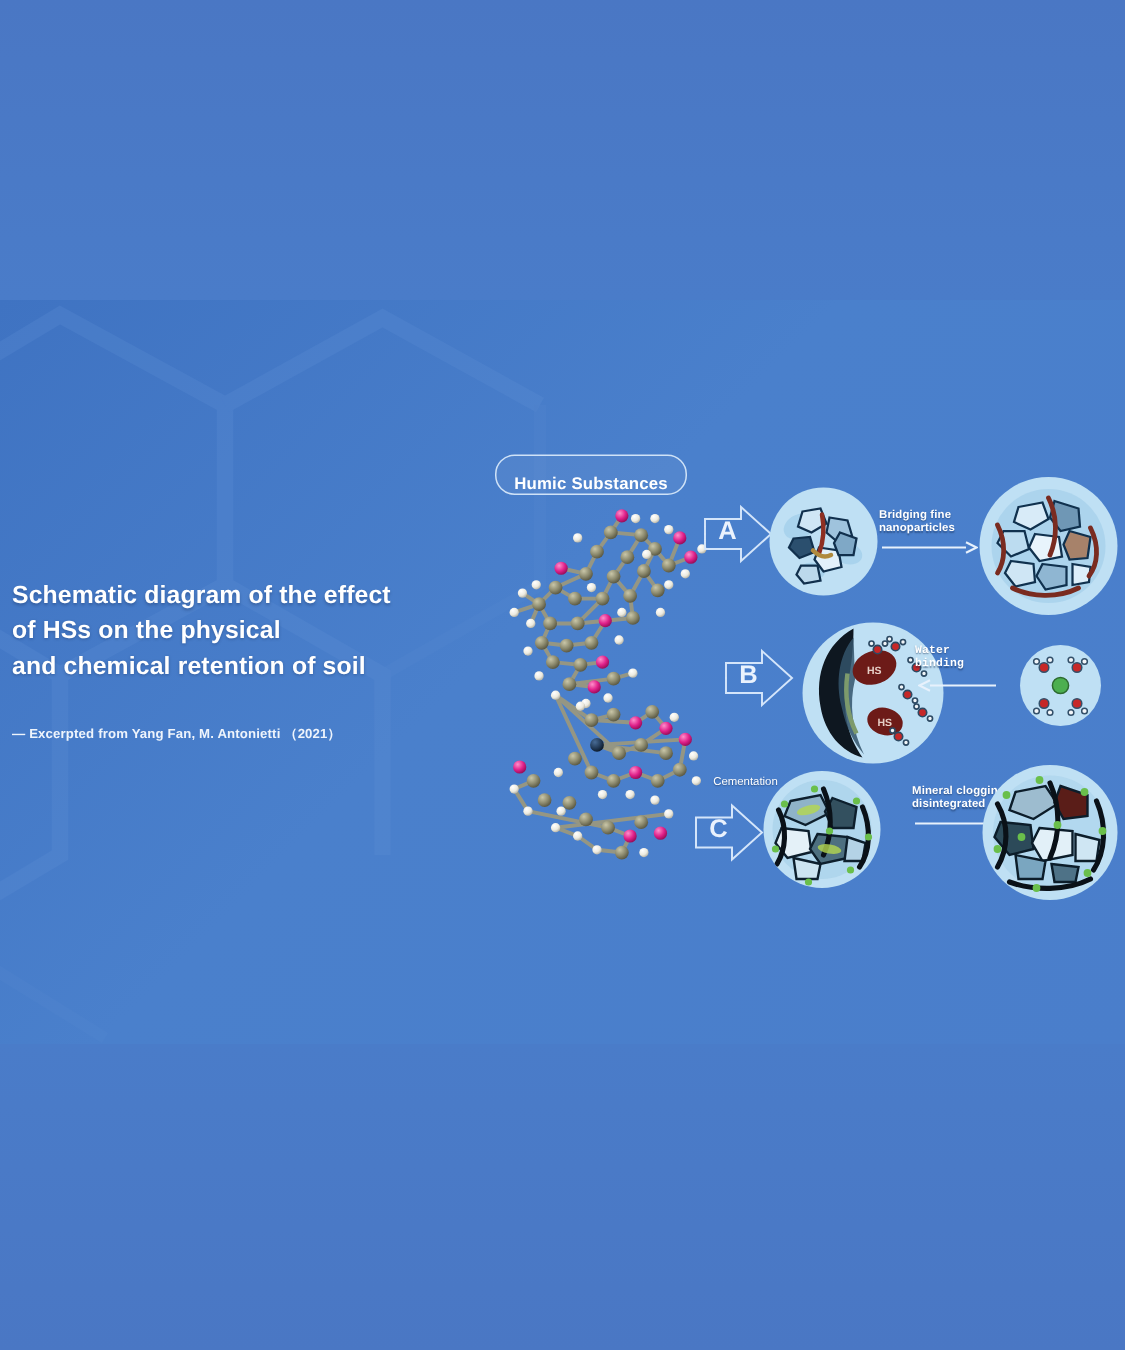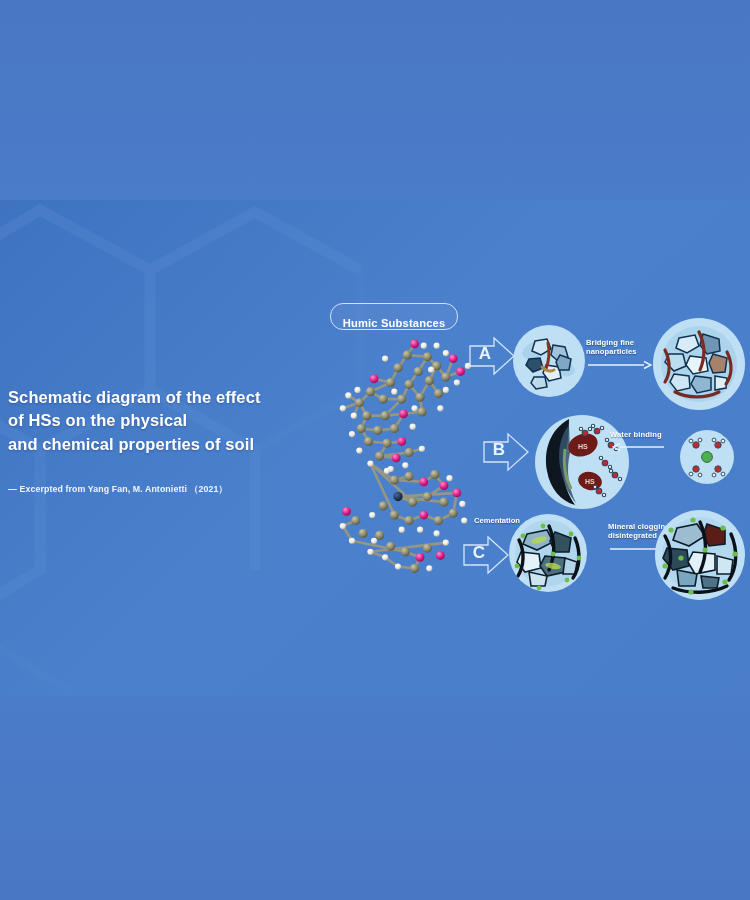--- a/index.html
+++ b/index.html
@@ -51,24 +51,24 @@
   #c-b1{left:535px;top:415px;width:94px;height:94px;}
   #c-b2{left:680px;top:430px;width:54px;height:54px;}
   #c-c1{left:509px;top:514px;width:78px;height:78px;}
   #c-c2{left:655px;top:510px;width:90px;height:90px;}
 
   
   .flow{position:absolute;}
   .flow .cap{color:#ffffff;font-size:7.6px;font-weight:700;text-align:left;
              line-height:1.22;letter-spacing:.1px;text-shadow:0 1px 1px rgba(18,40,78,.5);}
   #flow-a{left:586px;top:338px;width:68px;}
-  #flow-b{left:610px;top:430px;width:56px;}
+  #flow-b{left:610px;top:430px;width:56px;font-family:Liberation Mono, monospace;}
   #flow-c{left:608px;top:522px;width:68px;}
   #cap-cementation{position:absolute;left:458px;top:516px;width:78px;
-                   color:#ffffff;font-size:7.6px;font-weight:700;text-align:center;
+                   color:#ffffff;font-size:7.6px;font-weight:400;text-align:center;
                    text-shadow:0 1px 1px rgba(18,40,78,.5);}
   .arrowline{display:block;margin:3px auto 0 auto;}
 </style>
 </head>
 <body>
 
 <div id="stage">
 
   <div class="band" id="band-top"></div>
   <div class="band" id="band-main"></div>
@@ -83,21 +83,21 @@
     </g>
     <g fill="none" stroke="#5789d0" stroke-width="8" opacity=".4">
       <path d="M255 250 L360 190 L360 70"></path>
       <path d="M-30 430 L70 492"></path>
     </g>
   </svg>
 
   <div id="text-block">
     <h1 id="page-title">Schematic diagram of the effect
 of HSs on the physical
-and chemical properties of soil</h1>
+and chemical retention of soil</h1>
     <p id="attribution">— Excerpted from Yang Fan, M. Antonietti （2021）</p>
   </div>
 
   <div id="hs-pill">
     <span>Humic Substances</span>
   </div>
 
   <svg id="molecule" viewBox="0 0 190 290">
     <defs>
       <radialGradient id="gC" cx="35%" cy="30%" r="70%">

